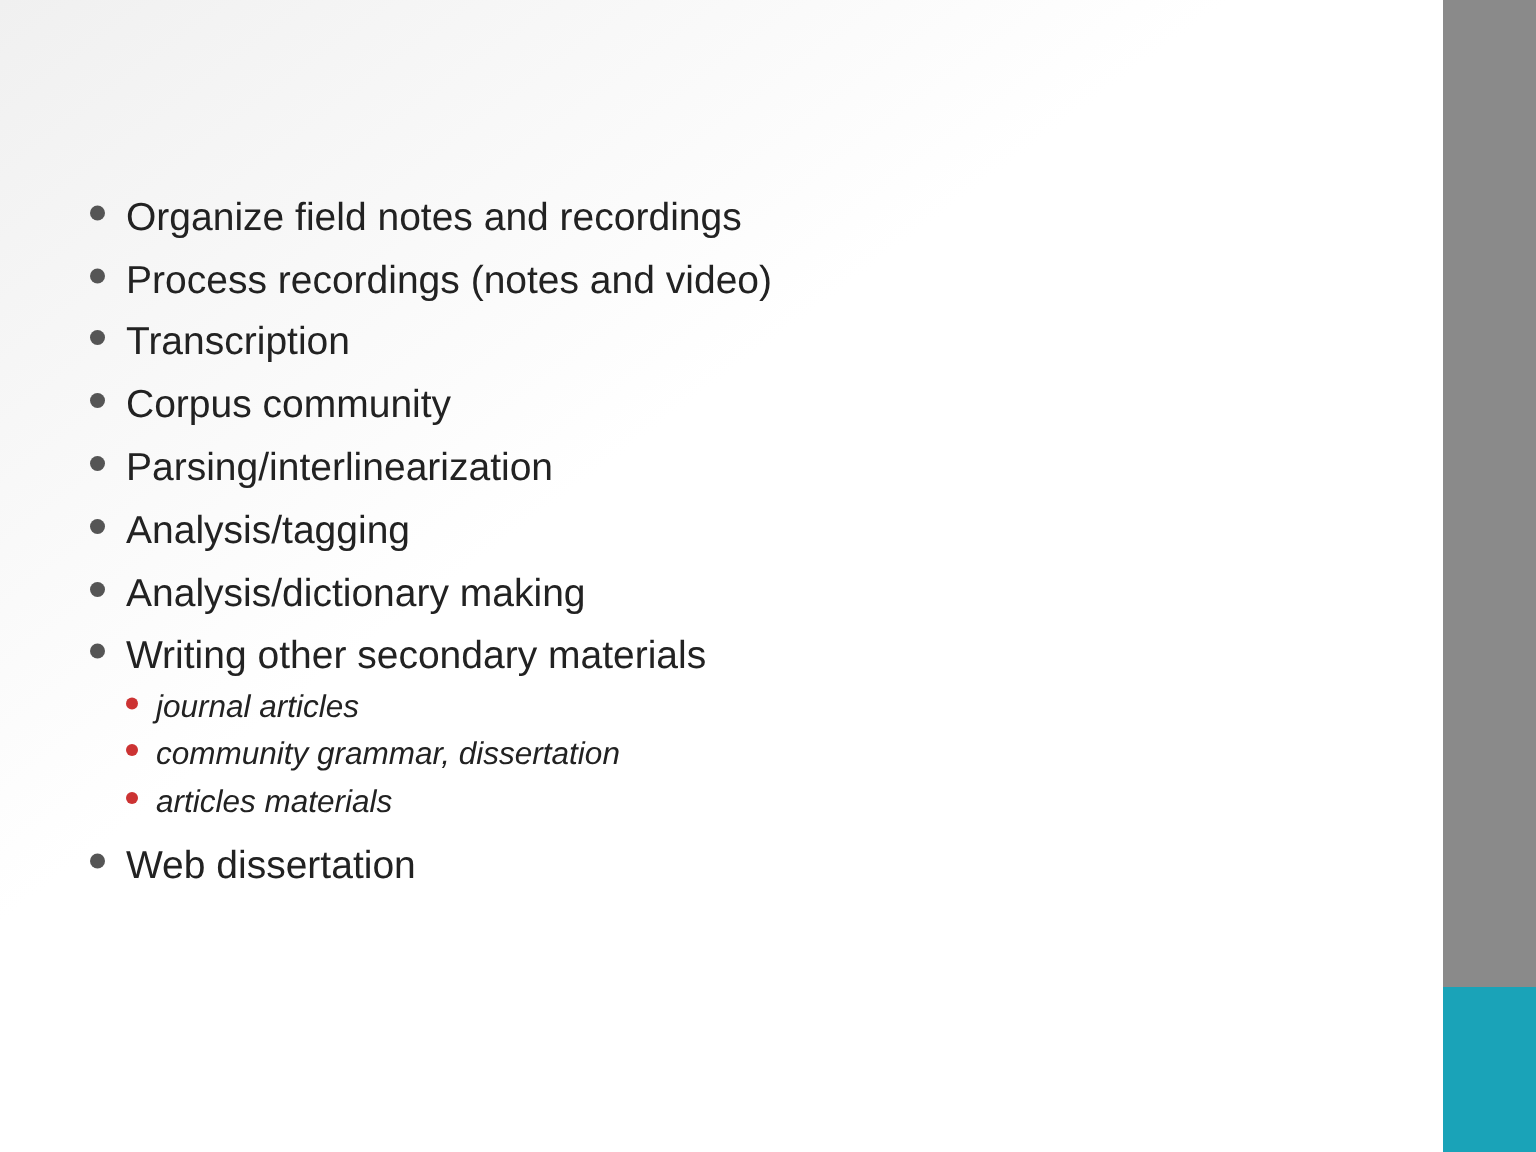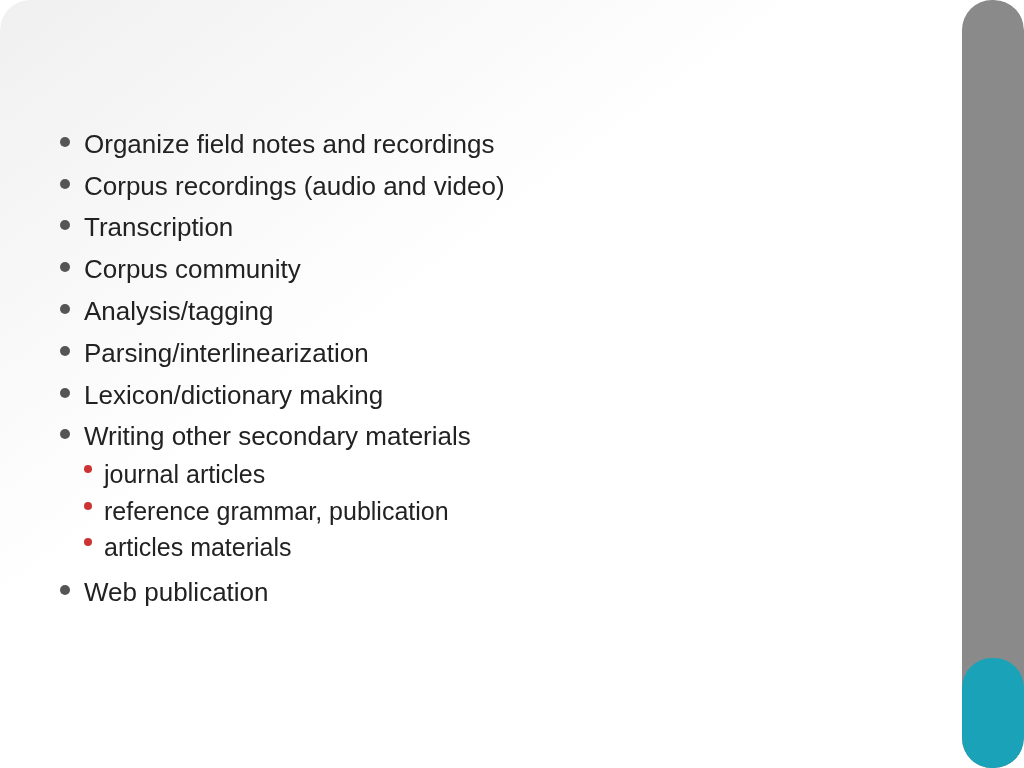--- a/index.html
+++ b/index.html
@@ -1,19 +1,18 @@
 <!DOCTYPE html>
 <html><head>
   <meta charset="utf-8">
   <style>
     * {
       margin: 0;
       padding: 0;
       box-sizing: border-box;
-      border-radius: 30px;
     }
 
     body {
       width: 1024px;
       height: 768px;
       overflow: hidden;
       font-family: 'Segoe UI', Arial, sans-serif;
       background: #ffffff;
     }
 
@@ -95,24 +94,25 @@
     
     .sub-list {
       list-style: none;
       padding: 0;
       margin: 4px 0 0 0;
     }
 
     .sub-list li {
       display: flex;
       align-items: flex-start;
-      font-size: 25px;
+      font-size: 21px;
       color: #222222;
       margin-bottom: 4px;
       line-height: 1.3;
+      font-style: italic;
     }
 
     .sub-bullet-dot {
       display: inline-block;
       width: 8px;
       height: 8px;
       background: #cc3333;
       border-radius: 50%;
       margin-top: 7px;
       margin-right: 12px;
@@ -139,59 +139,59 @@
       <span></span>
     </h1>
 
     <ul class="bullet-list" id="bullet-list">
     <li>
           <span class="bullet-dot"></span>
           <span class="item-text">Organize field notes and recordings</span>
         </li>
         <li>
           <span class="bullet-dot"></span>
-          <span class="item-text">Corpus recordings (audio and video)</span>
+          <span class="item-text">Process recordings (notes and video)</span>
         </li>
         <li>
           <span class="bullet-dot"></span>
           <span class="item-text">Transcription</span>
         </li>
         <li>
           <span class="bullet-dot"></span>
           <span class="item-text">Corpus community</span>
         </li>
         <li>
           <span class="bullet-dot"></span>
+          <span class="item-text">Parsing/interlinearization</span>
+        </li>
+        <li>
+          <span class="bullet-dot"></span>
           <span class="item-text">Analysis/tagging</span>
         </li>
         <li>
           <span class="bullet-dot"></span>
-          <span class="item-text">Parsing/interlinearization</span>
-        </li>
-        <li>
-          <span class="bullet-dot"></span>
-          <span class="item-text">Lexicon/dictionary making</span>
+          <span class="item-text">Analysis/dictionary making</span>
         </li>
         <li>
           <span class="bullet-dot"></span>
           <span class="item-text">Writing other secondary materials<ul class="sub-list">
               <li>
                 <span class="sub-bullet-dot"></span>
                 <span class="sub-item-text">journal articles</span>
               </li>
               <li>
                 <span class="sub-bullet-dot"></span>
-                <span class="sub-item-text"> reference grammar, publication</span>
+                <span class="sub-item-text"> community grammar, dissertation</span>
               </li>
               <li>
                 <span class="sub-bullet-dot"></span>
                 <span class="sub-item-text"> articles materials</span>
               </li>
             </ul></span>
         </li>
         <li>
           <span class="bullet-dot"></span>
-          <span class="item-text">Web publication</span>
+          <span class="item-text">Web dissertation</span>
         </li>
       </ul>
 
   </div>
 </div>
 
 </body></html>

